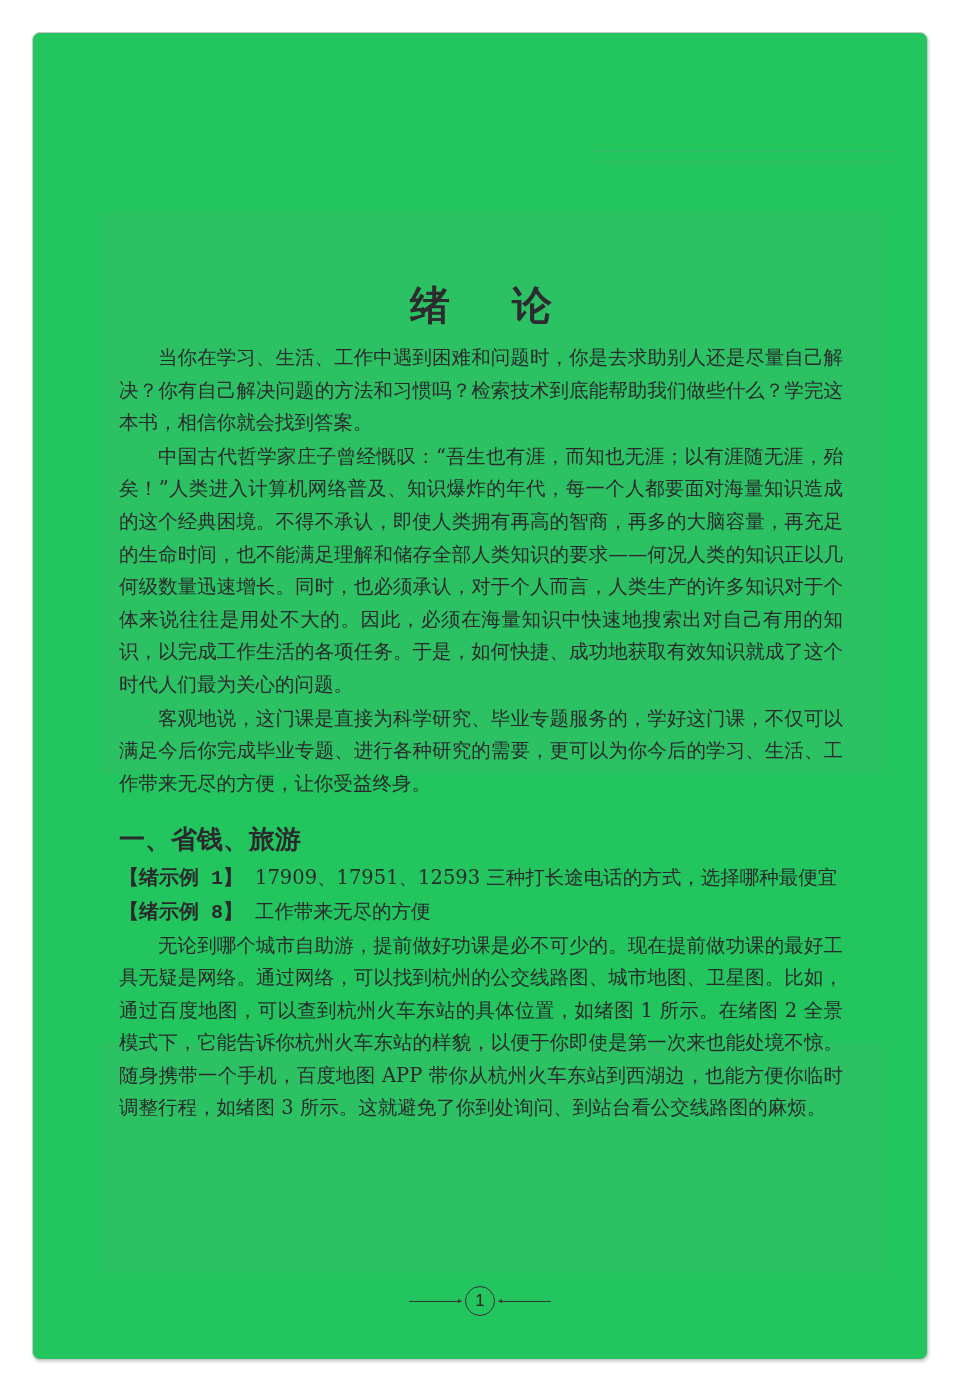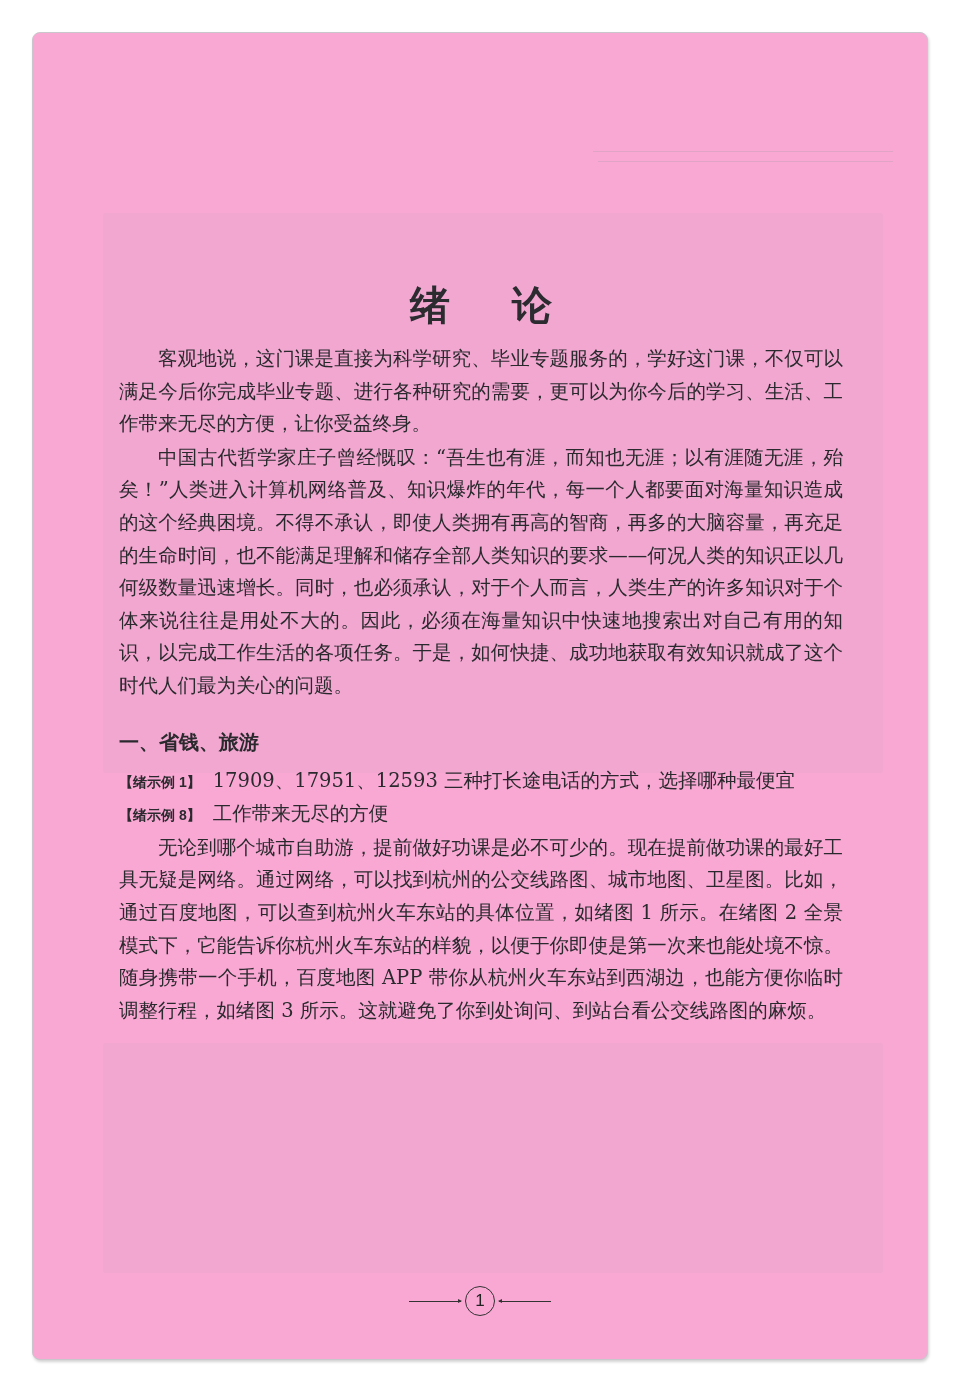--- a/index.html
+++ b/index.html
@@ -7,21 +7,21 @@
       width: 960px; height: 1390px;
       background: #ffffff;
       position: relative;
       overflow: hidden;
       font-family: "DejaVu Serif", "Liberation Serif", serif;
     }
     .page {
       position: absolute;
       left: 32px; top: 32px;
       width: 894px; height: 1326px;
-      background: #f9a8d4;
+      background: #22c55e;
       border: 1px solid #c9c6cc;
       border-radius: 8px;
       box-shadow: 1px 2px 3px rgba(0,0,0,0.18);
       overflow: hidden;
     }
     .bleed {
       position: absolute;
       left: 560px; top: 118px;
       width: 300px; height: 1px;
       background: rgba(150,150,160,0.25);
@@ -56,31 +56,31 @@
       left: 0; width: 724px;
       font-size: 19.5px;
       line-height: 32.6px;
       text-align: justify;
     }
     p { margin: 0; text-indent: 2em; }
     p.p-gap { margin-top: 1px; }
     .section-heading {
       font-family: "DejaVu Sans", "Liberation Sans", sans-serif;
       font-weight: bold;
-      font-size: 20px;
+      font-size: 26px;
       margin-top: 23px;
       margin-bottom: 7px;
       line-height: 32px;
       text-indent: 0;
     }
     .example-head { text-indent: 0; }
     .example-tag {
-      font-family: Liberation Sans, sans-serif;
+      font-family: Liberation Mono, monospace;
       font-weight: bold;
-      font-size: 14px;
+      font-size: 20px;
       margin-right: 12px;
     }
     .footer {
       position: absolute;
       top: 1250px;
       left: 0; width: 894px;
       height: 36px;
       display: flex; align-items: center; justify-content: center;
     }
     .footer .line {
@@ -113,22 +113,23 @@
 
   <div class="bleed"></div>
   <div class="bleed b2"></div>
   <div class="bleed-block" style="left:70px;top:180px;width:780px;height:560px;"></div>
   <div class="bleed-block" style="left:70px;top:1010px;width:780px;height:230px;"></div>
 
   <div class="content">
     <div class="title">绪论</div>
 
     <div class="body-text">
+      <p>当你在学习、生活、工作中遇到困难和问题时，你是去求助别人还是尽量自己解决？你有自己解决问题的方法和习惯吗？检索技术到底能帮助我们做些什么？学完这本书，相信你就会找到答案。</p>
+      <p class="p-gap">中国古代哲学家庄子曾经慨叹：“吾生也有涯，而知也无涯；以有涯随无涯，殆矣！”人类进入计算机网络普及、知识爆炸的年代，每一个人都要面对海量知识造成的这个经典困境。不得不承认，即使人类拥有再高的智商，再多的大脑容量，再充足的生命时间，也不能满足理解和储存全部人类知识的要求——何况人类的知识正以几何级数量迅速增长。同时，也必须承认，对于个人而言，人类生产的许多知识对于个体来说往往是用处不大的。因此，必须在海量知识中快速地搜索出对自己有用的知识，以完成工作生活的各项任务。于是，如何快捷、成功地获取有效知识就成了这个时代人们最为关心的问题。</p>
       <p class="p-gap">客观地说，这门课是直接为科学研究、毕业专题服务的，学好这门课，不仅可以满足今后你完成毕业专题、进行各种研究的需要，更可以为你今后的学习、生活、工作带来无尽的方便，让你受益终身。</p>
-      <p class="p-gap">中国古代哲学家庄子曾经慨叹：“吾生也有涯，而知也无涯；以有涯随无涯，殆矣！”人类进入计算机网络普及、知识爆炸的年代，每一个人都要面对海量知识造成的这个经典困境。不得不承认，即使人类拥有再高的智商，再多的大脑容量，再充足的生命时间，也不能满足理解和储存全部人类知识的要求——何况人类的知识正以几何级数量迅速增长。同时，也必须承认，对于个人而言，人类生产的许多知识对于个体来说往往是用处不大的。因此，必须在海量知识中快速地搜索出对自己有用的知识，以完成工作生活的各项任务。于是，如何快捷、成功地获取有效知识就成了这个时代人们最为关心的问题。</p>
 
       <div class="section-heading">一、省钱、旅游</div>
 
       <p class="example-head">
         <span class="example-tag">【绪示例 1】</span><span>17909、17951、12593 三种打长途电话的方式，选择哪种最便宜</span>
       </p>
 
       <p class="example-head">
         <span class="example-tag">【绪示例 8】</span><span>工作带来无尽的方便</span>
       </p>

